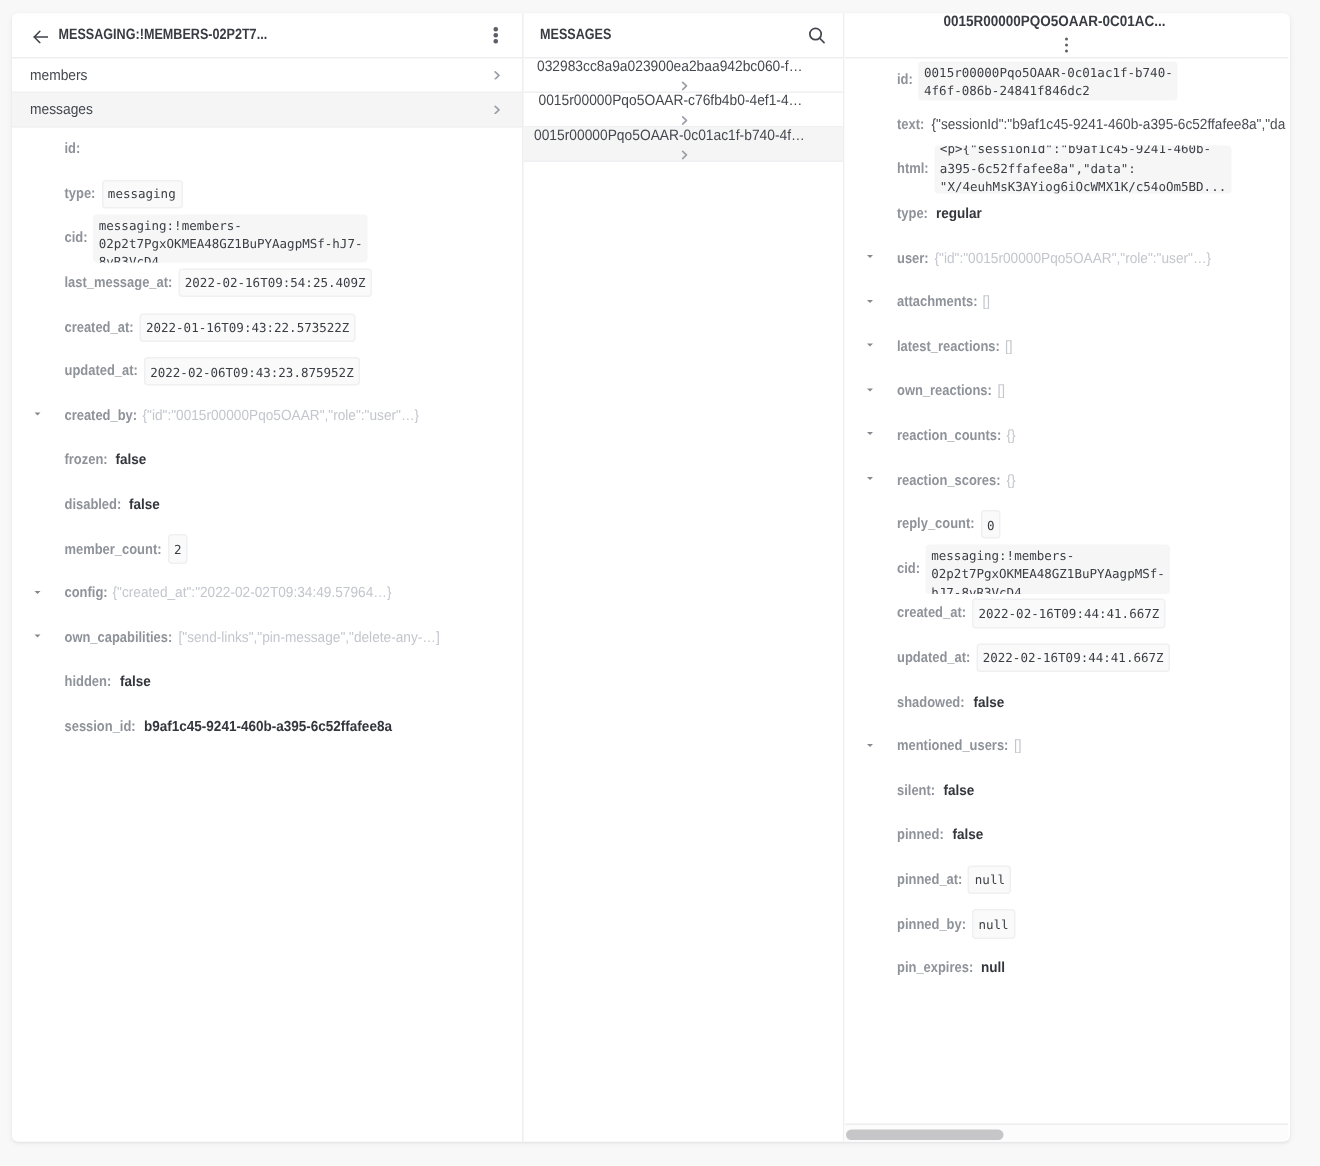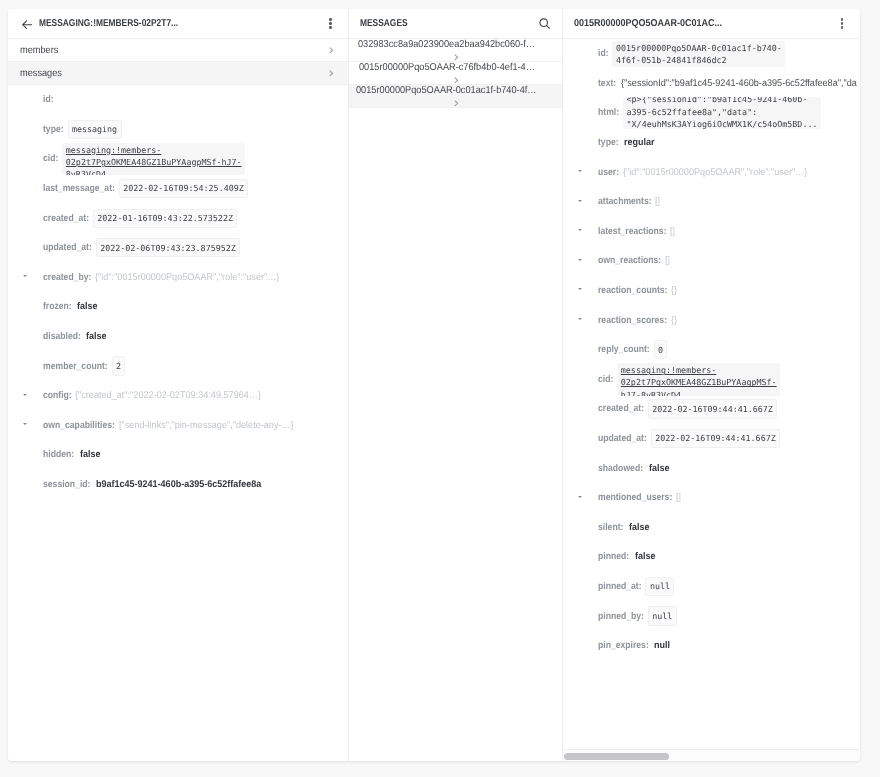--- a/index.html
+++ b/index.html
@@ -8,21 +8,21 @@
         -webkit-font-smoothing:antialiased;text-rendering:geometricPrecision;}
   .app{position:absolute;left:8px;top:9px;width:852px;height:752px;display:flex;
        box-shadow:0 1px 2px rgba(16,24,40,.05), 0 1px 4px rgba(16,24,40,.06);border-radius:4px;background:#fff;}
   .panel{background:#fff;height:752px;position:relative;display:flex;flex-direction:column;overflow:hidden;}
   .p1{width:340px;border-radius:4px 0 0 4px;justify-content:flex-end;}
   .p2{width:213px;border-left:1px solid #eeeef0;border-right:1px solid #eeeef0;}
   .p3{width:296px;border-radius:0 4px 4px 0;}
 
   
   .phead{height:30px;display:flex;align-items:center;border-bottom:1px solid #eeeef0;flex:0 0 auto;padding:0 11px 0 13.5px;box-sizing:border-box;}
-  .p3 .phead{padding-left:10.5px;padding-right:10.5px;}
+  .p3 .phead{padding-left:10.5px;padding-right:10.5px;flex-direction:column;}
   .p2 .phead{padding-left:11.3px;padding-right:11.5px;}
   .htitle{font-size:10px;font-weight:700;letter-spacing:0;color:#383b42;white-space:nowrap;overflow:hidden;
           transform:scaleX(.84);transform-origin:left center;}
   .p3 .htitle{transform:scaleX(.9);}
   .backarrow{width:10.4px;height:9.4px;margin-right:7.5px;flex:0 0 auto;display:block;color:#3d4149;position:relative;top:1px;}
   .spacer{flex:1 1 auto;}
   .kebab{width:13px;height:16px;display:flex;flex-direction:column;justify-content:center;align-items:center;flex:0 0 auto;cursor:pointer;}
   .kebab i{width:2.7px;height:2.7px;border-radius:50%;background:#5b5f67;display:block;margin:0.65px 0;}
   .searchbtn{width:13px;height:13px;flex:0 0 auto;cursor:pointer;color:#44474f;display:block;}
 
@@ -39,21 +39,21 @@
   .body{flex:1 1 auto;overflow:hidden;position:relative;padding-top:0px;}
 
   .kv{display:flex;align-items:center;height:29.6px;padding-right:8px;position:relative;box-sizing:border-box;}
   .tw{width:34.5px;flex:0 0 auto;display:flex;justify-content:flex-start;align-items:center;padding-left:15.4px;box-sizing:border-box;}
   .tri{width:0;height:0;border-left:2.1px solid transparent;border-right:2.1px solid transparent;border-top:2.9px solid #85898f;display:block;position:relative;top:-1.2px;}
   .k{font-size:9.8px;color:#8e9299;font-weight:600;white-space:nowrap;flex:0 0 auto;
      transform:scaleX(.88);transform-origin:left center;}
   .vbox{font-family:"DejaVu Sans Mono",monospace;font-size:8.35px;line-height:12.2px;color:#3b3e44;background:#f6f6f7;
         border-radius:2.5px;padding:1.1px 3.6px;margin-left:4.4px;white-space:pre;border:0;box-sizing:content-box;}
   .vbox.brd{border:1px solid #eff0f1;background:#fafafa;padding:2.55px 3.4px;}
-  .vbox.clip{height:32.4px;overflow:hidden;box-sizing:border-box;padding-top:1.1px;text-decoration:underline;}
+  .vbox.clip{height:32.4px;overflow:hidden;box-sizing:border-box;padding-top:1.1px;}
   .vbox.clipboth{height:32.2px;overflow:hidden;box-sizing:border-box;padding-top:0;padding-bottom:0;}
   .vbox.clipboth > span{display:block;position:relative;top:-3.6px;}
   .vjson{font-size:9.8px;color:#c3c6cc;margin-left:4.2px;white-space:nowrap;overflow:hidden;
          transform:scaleX(.93);transform-origin:left center;}
   .vbool{font-size:9.7px;color:#33363c;font-weight:600;margin-left:6.1px;white-space:nowrap;
          transform:scaleX(.93);transform-origin:left center;}
   .vplain{font-size:9.8px;color:#4a4d54;margin-left:4.8px;white-space:nowrap;
           transform:scaleX(.93);transform-origin:left center;}
 
   
@@ -223,21 +223,21 @@
           <i></i>
           <i></i>
           <i></i>
         </div>
     </div>
     <div class="body" id="p3fields">
         <div class="kv">
           <div class="tw"></div>
           <div class="k sx" style="margin-right: -1.43625px;">id:</div>
           <div class="vbox">0015r00000Pqo5OAAR-0c01ac1f-b740-
-4f6f-051b-24841f846dc2</div>
+4f6f-086b-24841f846dc2</div>
         </div>
         <div class="kv">
           <div class="tw"></div>
           <div class="k sx" style="margin-right: -2.4825px;">text:</div>
           <div class="vplain sx" style="margin-right: -17.7527px;">{"sessionId":"b9af1c45-9241-460b-a395-6c52ffafee8a","da</div>
         </div>
         <div class="kv">
           <div class="tw"></div>
           <div class="k sx" style="margin-right: -2.87437px;">html:</div>
           <div class="vbox clipboth"><span>&lt;p&gt;{"sessionId":"b9af1c45-9241-460b-

